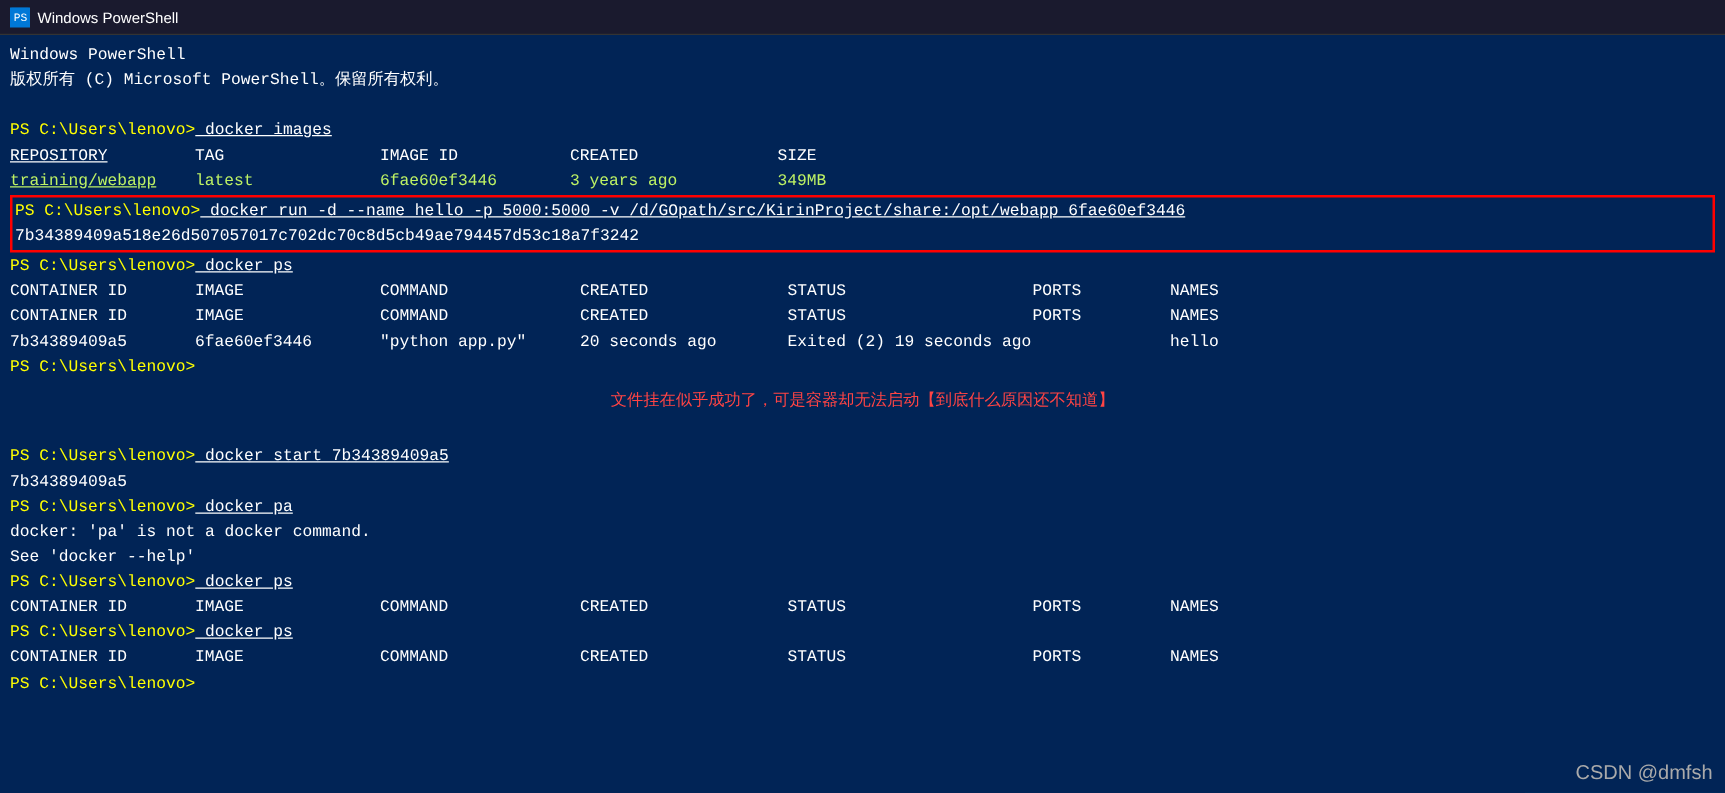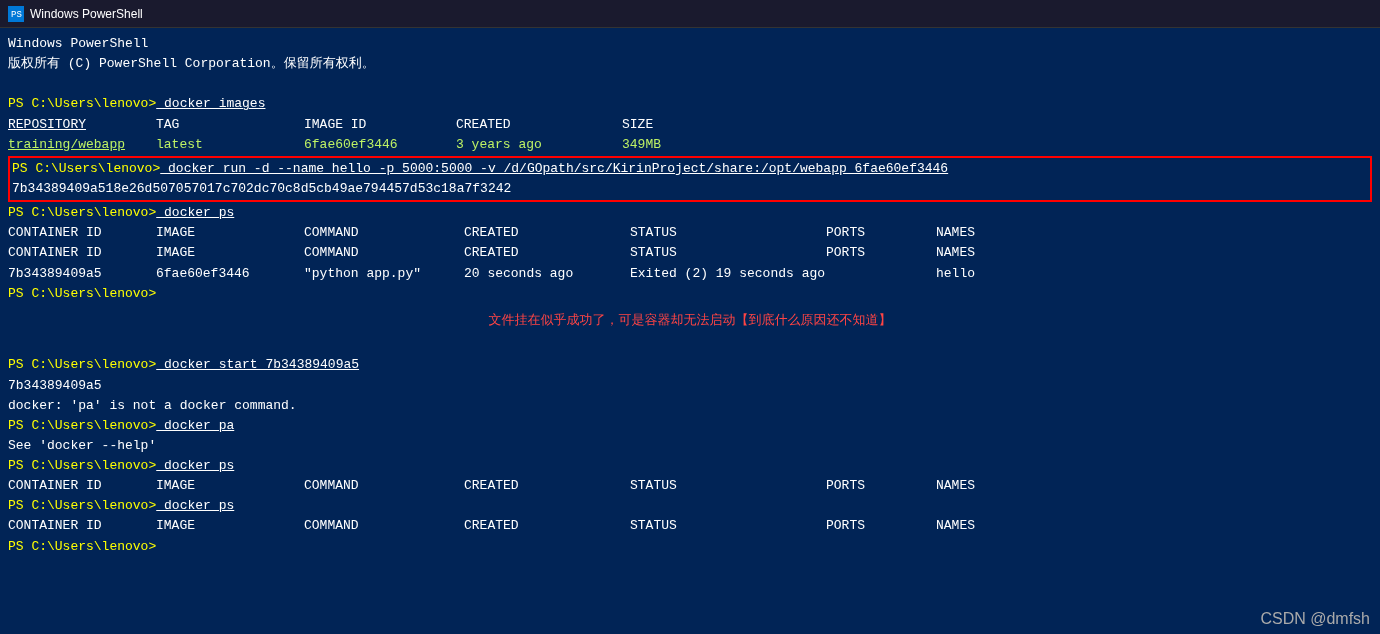--- a/index.html
+++ b/index.html
@@ -80,21 +80,21 @@
       <text x="2" y="11" fill="white" font-size="9" font-family="Courier New">PS</text>
     </svg>
   </div>
   <span class="title-bar-text">Windows PowerShell</span>
 </div>
 
 <div class="terminal">
 
   <div class="line">Windows PowerShell</div>
 
-  <div class="line">版权所有 (C) PowerShell Corporation。保留所有权利。</div>
+  <div class="line">版权所有 (C) Microsoft PowerShell。保留所有权利。</div>
 
   <div class="line">&nbsp;</div>
 
   <div class="line"><span class="prompt">PS C:\Users\lenovo&gt;</span><span class="cmd"> docker images</span></div>
 
   <div class="line"><span class="col1">REPOSITORY</span><span class="col2">TAG</span><span class="col3">IMAGE ID</span><span class="col4">CREATED</span><span>SIZE</span></div>
 
   <div class="line" style="color:#bef264;"><span class="col1">training/webapp</span><span class="col2">latest</span><span class="col3">6fae60ef3446</span><span class="col4">3 years ago</span><span>349MB</span></div>
 
   <div style="position:relative;border-radius:14px;">
@@ -115,22 +115,22 @@
 
   <div class="line"><span class="prompt">PS C:\Users\lenovo&gt;</span></div>
 
   <div class="line annotation" style="margin: 4px 0; font-family: Liberation Serif, serif;">文件挂在似乎成功了，可是容器却无法启动【到底什么原因还不知道】</div>
 
   <div class="line">&nbsp;</div>
 
   <div class="line"><span class="prompt">PS C:\Users\lenovo&gt;</span><span class="cmd"> docker start 7b34389409a5</span></div>
   <div class="line">7b34389409a5</div>
 
+  <div class="line"><span class="prompt">PS C:\Users\lenovo&gt;</span><span class="cmd"> docker pa</span></div>
   <div class="line">docker: 'pa' is not a docker command.</div>
-  <div class="line"><span class="prompt">PS C:\Users\lenovo&gt;</span><span class="cmd"> docker pa</span></div>
   <div class="line">See 'docker --help'</div>
 
   <div class="line"><span class="prompt">PS C:\Users\lenovo&gt;</span><span class="cmd"> docker ps</span></div>
   <div class="line"><span style="display:inline-block;width:148px;">CONTAINER ID</span><span style="display:inline-block;width:148px;">IMAGE</span><span style="display:inline-block;width:160px;">COMMAND</span><span style="display:inline-block;width:166px;">CREATED</span><span style="display:inline-block;width:196px;">STATUS</span><span style="display:inline-block;width:110px;">PORTS</span><span>NAMES</span></div>
 
   <div class="line"><span class="prompt">PS C:\Users\lenovo&gt;</span><span class="cmd"> docker ps</span></div>
   <div class="line"><span style="display:inline-block;width:148px;">CONTAINER ID</span><span style="display:inline-block;width:148px;">IMAGE</span><span style="display:inline-block;width:160px;">COMMAND</span><span style="display:inline-block;width:166px;">CREATED</span><span style="display:inline-block;width:196px;">STATUS</span><span style="display:inline-block;width:110px;">PORTS</span><span>NAMES</span></div>
   <div class="line"><span class="prompt">PS C:\Users\lenovo&gt;</span></div>
 
   <div class="csdn-watermark">CSDN @dmfsh</div>

